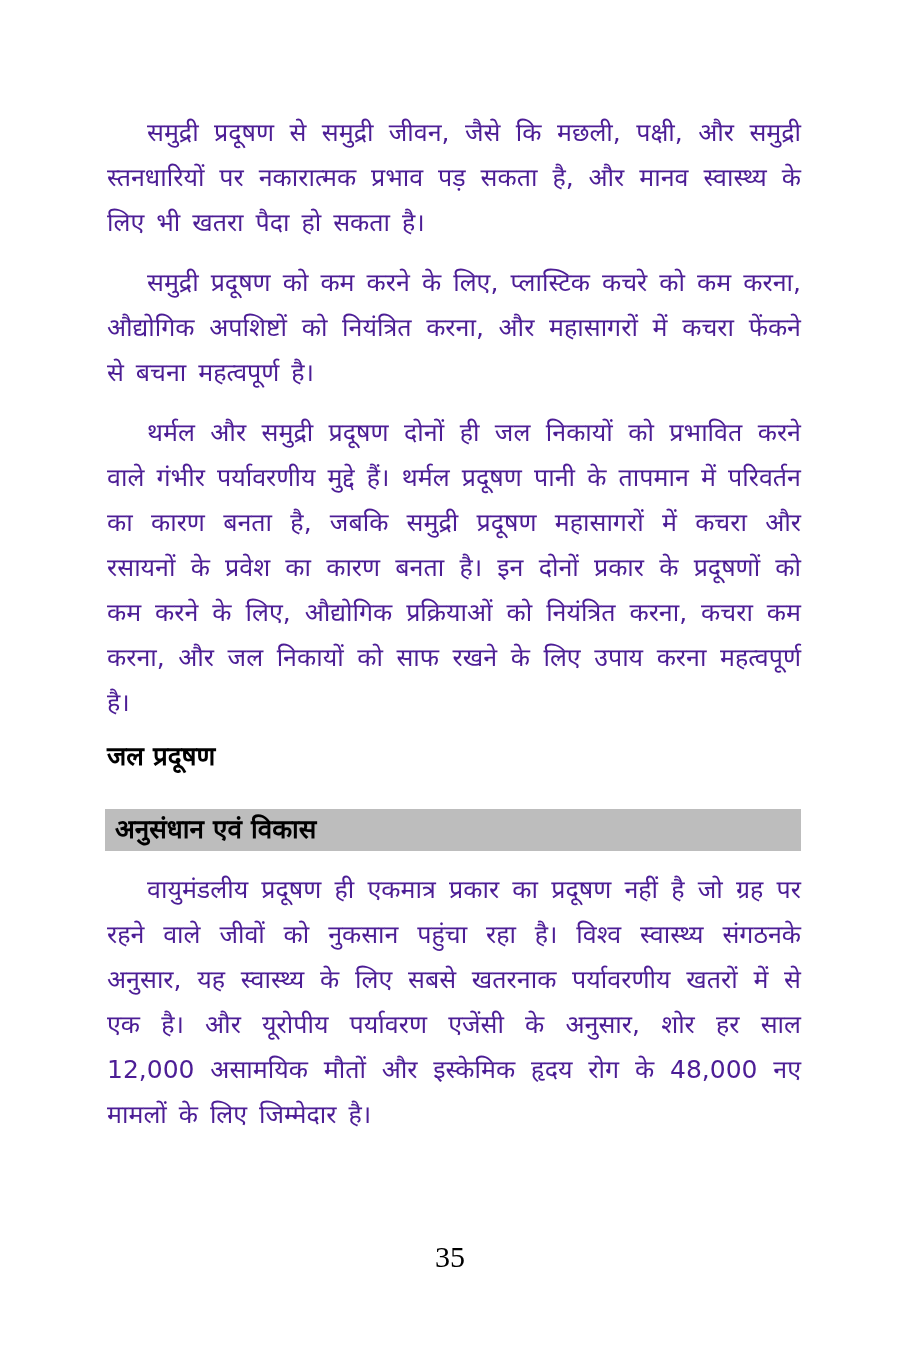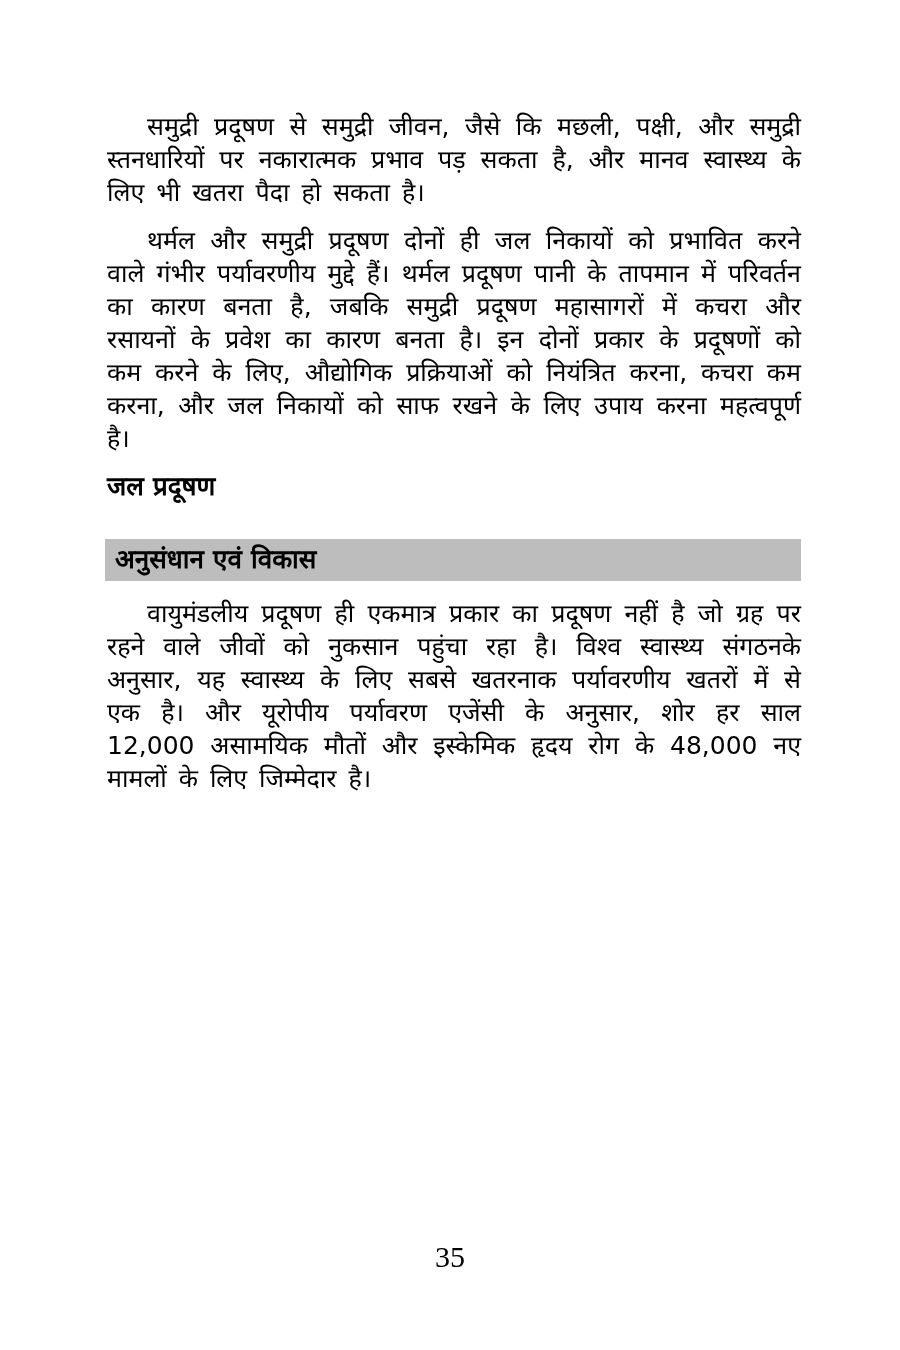--- a/index.html
+++ b/index.html
@@ -26,25 +26,25 @@
     position: absolute;
     left: 107px;
     top: 110px;
     width: 694px;
   }
 
   
   .para {
     margin: 0 0 15px 0;
     font-size: 25px;
-    line-height: 33px;
+    line-height: 45px;
     text-align: justify;
     text-indent: 40px;
     word-spacing: 4px;
-    color: #000000;
+    color: #4c1d95;
   }
 
   
   .section-heading {
     margin: 9px 0 36px 0;
     font-size: 26px;
     line-height: 33px;
     font-weight: bold;
     color: #000000;
   }
@@ -78,20 +78,21 @@
 </style>
 </head>
 <body>
 
 <div class="page">
 
   <div class="text-block">
 
     <p class="para">समुद्री प्रदूषण से समुद्री जीवन, जैसे कि मछली, पक्षी, और समुद्री स्तनधारियों पर नकारात्मक प्रभाव पड़ सकता है, और मानव स्वास्थ्य के लिए भी खतरा पैदा हो सकता है।</p>
 
+    <p class="para">समुद्री प्रदूषण को कम करने के लिए, प्लास्टिक कचरे को कम करना, औद्योगिक अपशिष्टों को नियंत्रित करना, और महासागरों में कचरा फेंकने से बचना महत्वपूर्ण है।</p>
 
     <p class="para">थर्मल और समुद्री प्रदूषण दोनों ही जल निकायों को प्रभावित करने वाले गंभीर पर्यावरणीय मुद्दे हैं। थर्मल प्रदूषण पानी के तापमान में परिवर्तन का कारण बनता है, जबकि समुद्री प्रदूषण महासागरों में कचरा और रसायनों के प्रवेश का कारण बनता है। इन दोनों प्रकार के प्रदूषणों को कम करने के लिए, औद्योगिक प्रक्रियाओं को नियंत्रित करना, कचरा कम करना, और जल निकायों को साफ रखने के लिए उपाय करना महत्वपूर्ण है।</p>
 
     <h3 class="section-heading">जल प्रदूषण</h3>
 
 
 
     <div class="highlight-heading">अनुसंधान एवं विकास</div>
 
     <p class="para">वायुमंडलीय प्रदूषण ही एकमात्र प्रकार का प्रदूषण नहीं है जो ग्रह पर रहने वाले जीवों को नुकसान पहुंचा रहा है। विश्व स्वास्थ्य संगठनके अनुसार, यह स्वास्थ्य के लिए सबसे खतरनाक पर्यावरणीय खतरों में से एक है। और यूरोपीय पर्यावरण एजेंसी के अनुसार, शोर हर साल 12,000 असामयिक मौतों और इस्केमिक हृदय रोग के 48,000 नए मामलों के लिए जिम्मेदार है।</p>

